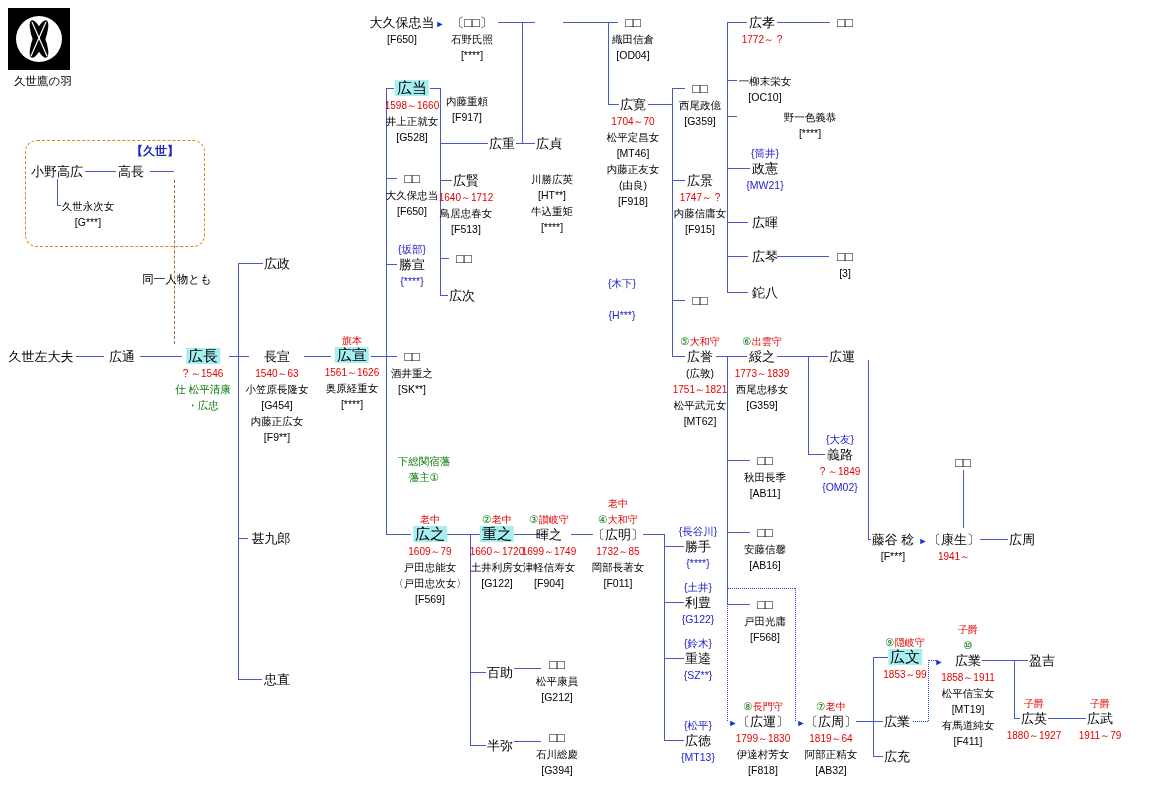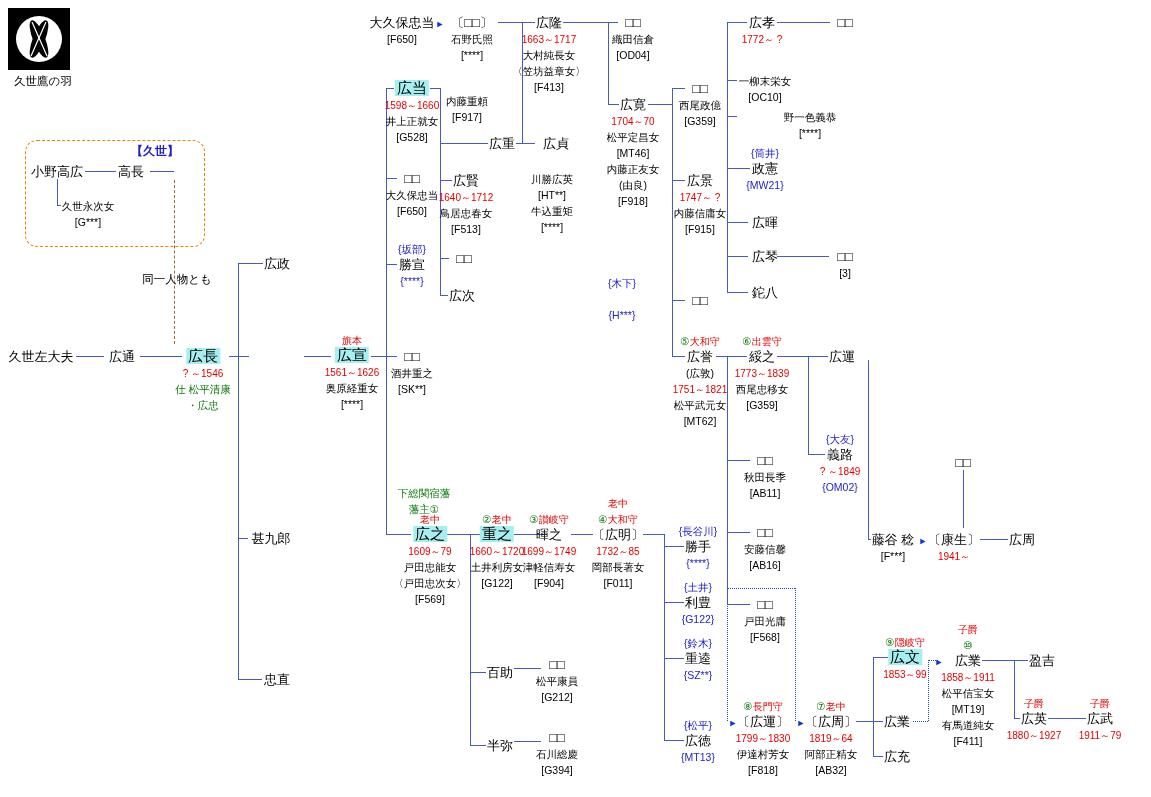--- a/index.html
+++ b/index.html
@@ -77,20 +77,28 @@
     </div>
     <div class="node" style="left: 203px; top: 348px;">
       <div class="ln"><span class="t nc">広長</span></div>
       <div class="ln"><span class="t r">? ～1546</span></div>
       <div class="ln"><span class="t g">仕 松平清康</span></div>
       <div class="ln"><span class="t g">・広忠</span></div>
     </div>
     <div class="node" style="left: 277px; top: 255px;">
       <div class="ln"><span class="t n">広政</span></div>
     </div>
+    <div class="node" style="left: 277px; top: 348px;">
+      <div class="ln"><span class="t n">長宣</span></div>
+      <div class="ln"><span class="t r">1540～63</span></div>
+      <div class="ln"><span class="t s">小笠原長隆女</span></div>
+      <div class="ln"><span class="t s">[G454]</span></div>
+      <div class="ln"><span class="t s">内藤正広女</span></div>
+      <div class="ln"><span class="t s">[F9**]</span></div>
+    </div>
     <div class="node" style="left: 271px; top: 530px; text-decoration: underline;">
       <div class="ln"><span class="t n">甚九郎</span></div>
     </div>
     <div class="node" style="left: 277px; top: 671px;">
       <div class="ln"><span class="t n">忠直</span></div>
     </div>
     <div class="node" style="left: 352px; top: 331px;">
       <div class="ln"><span class="t r">旗本</span></div>
       <div class="ln"><span class="t nc">広宣</span></div>
       <div class="ln"><span class="t r">1561～1626</span></div>
@@ -118,21 +126,21 @@
       <div class="ln"><span class="t b">{****}</span></div>
     </div>
     <div class="node" style="left: 412px; top: 348px;">
       <div class="ln"><span class="t n">□□</span></div>
       <div class="ln"><span class="t s">酒井重之</span></div>
       <div class="ln"><span class="t s">[SK**]</span></div>
     </div>
     <div class="node" style="left: 502px; top: 135px;">
       <div class="ln"><span class="t n">広重</span></div>
     </div>
-    <div class="node" style="left: 549px; top: 135px; margin-left: 7px;">
+    <div class="node" style="left: 549px; top: 135px;">
       <div class="ln"><span class="t n">広貞</span></div>
     </div>
     <div class="node" style="left: 466px; top: 172px;">
       <div class="ln"><span class="t n">広賢</span></div>
       <div class="ln"><span class="t r">1640～1712</span></div>
       <div class="ln"><span class="t s">鳥居忠春女</span></div>
       <div class="ln"><span class="t s">[F513]</span></div>
     </div>
     <div class="node" style="left: 464px; top: 250px;">
       <div class="ln"><span class="t n">□□</span></div>
@@ -147,27 +155,20 @@
       <div class="ln"><span class="t s">[****]</span></div>
     </div>
     <div class="node" style="left: 402px; top: 14px;">
       <div class="ln"><span class="t n">大久保忠当</span></div>
       <div class="ln"><span class="t s">[F650]</span></div>
     </div>
     <div class="node" style="left: 472px; top: 14px;">
       <div class="ln"><span class="t n">〔□□〕</span></div>
       <div class="ln"><span class="t s">石野氏照</span></div>
       <div class="ln"><span class="t s">[****]</span></div>
-    </div>
-    <div class="node" style="left: 549px; top: 14px;">
-      <div class="ln"><span class="t n">広隆</span></div>
-      <div class="ln"><span class="t r">1663～1717</span></div>
-      <div class="ln"><span class="t s">大村純長女</span></div>
-      <div class="ln"><span class="t s">〈笠坊益章女〉</span></div>
-      <div class="ln"><span class="t s">[F413]</span></div>
     </div>
     <div class="node" style="left: 633px; top: 14px;">
       <div class="ln"><span class="t n">□□</span></div>
       <div class="ln"><span class="t s">織田信倉</span></div>
       <div class="ln"><span class="t s">[OD04]</span></div>
     </div>
     <div class="node" style="left: 633px; top: 96px;">
       <div class="ln"><span class="t n">広寛</span></div>
       <div class="ln"><span class="t r">1704～70</span></div>
       <div class="ln"><span class="t s">松平定昌女</span></div>
@@ -245,21 +246,21 @@
     </div>
     <div class="node" style="left: 842px; top: 348px;">
       <div class="ln"><span class="t n">広運</span></div>
     </div>
     <div class="node" style="left: 840px; top: 430px;">
       <div class="ln"><span class="t b">{大友}</span></div>
       <div class="ln"><span class="t n">義路</span></div>
       <div class="ln"><span class="t r">? ～1849</span></div>
       <div class="ln"><span class="t b">{OM02}</span></div>
     </div>
-    <div class="node" style="left: 424px; top: 484px;">
+    <div class="node" style="left: 424px; top: 452px;">
       <div class="ln"><span class="t g">下総関宿藩</span></div>
       <div class="ln"><span class="t g">藩主①</span></div>
     </div>
     <div class="node" style="left: 430px; top: 510px;">
       <div class="ln"><span class="t r">老中</span></div>
       <div class="ln"><span class="t nc">広之</span></div>
       <div class="ln"><span class="t r">1609～79</span></div>
       <div class="ln"><span class="t s">戸田忠能女</span></div>
       <div class="ln"><span class="t s">〈戸田忠次女〉</span></div>
       <div class="ln"><span class="t s">[F569]</span></div>

